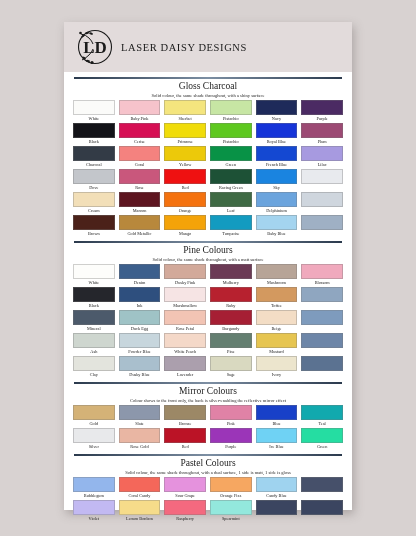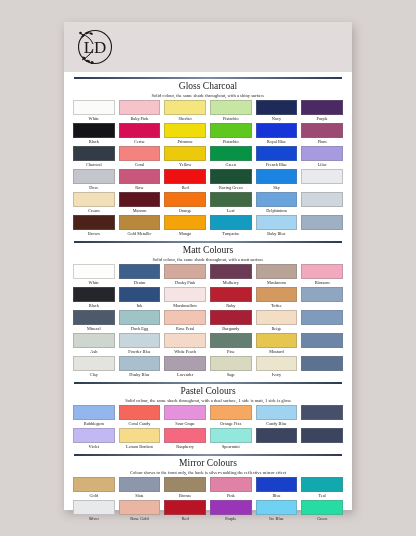--- a/index.html
+++ b/index.html
@@ -37,20 +37,21 @@
     display: flex;
     align-items: center;
     padding: 0 10px 0 8px;
     box-sizing: border-box;
   }
   .logo-wrap {
     width: 46px;
     height: 46px;
     flex: 0 0 46px;
     position: relative;
+    font-weight: bold;
   }
   .logo-wrap svg { display: block; }
   .brand {
     font-family: "Liberation Serif", serif;
     font-size: 10.5px;
     letter-spacing: .6px;
     color: #1a1a1a;
     margin-left: 3px;
     white-space: nowrap;
   }
@@ -136,20 +137,21 @@
           <ellipse cx="11" cy="12" rx="2.1" ry="1.1" fill="#1a1a1a" transform="rotate(-40 11 12)"></ellipse>
           <ellipse cx="15" cy="9" rx="2.1" ry="1.1" fill="#1a1a1a" transform="rotate(-15 15 9)"></ellipse>
           <ellipse cx="19" cy="9.5" rx="2" ry="1" fill="#1a1a1a" transform="rotate(20 19 9.5)"></ellipse>
           <ellipse cx="12" cy="34" rx="2.1" ry="1.1" fill="#1a1a1a" transform="rotate(35 12 34)"></ellipse>
           <ellipse cx="16" cy="37" rx="2.1" ry="1.1" fill="#1a1a1a" transform="rotate(10 16 37)"></ellipse>
           <circle cx="20" cy="38.5" r="1.6" fill="#1a1a1a"></circle>
           <circle cx="8.5" cy="9" r="1.3" fill="#1a1a1a"></circle>
           <text x="23" y="29" text-anchor="middle" font-family="Liberation Serif, serif" font-size="17" fill="#1a1a1a">LD</text>
         </svg>
       </div>
+      <div class="brand">LASER DAISY DESIGNS</div>
     </div>
 
     <div class="sheet">
         <div class="section">
           <div class="rule top-first"></div>
           <div class="sec-title">Gloss Charcoal</div>
           <div class="sec-sub">Solid colour, the same shade throughout, with a shiny surface</div>
           <div class="grid">
             <div class="cell">
               <div class="chip" style="background: rgb(251, 251, 249);"></div>
@@ -292,21 +294,21 @@
               <div class="cap">Baby Blue</div>
             </div>
             <div class="cell">
               <div class="chip" style="background: rgb(159, 176, 196);"></div>
               <div class="cap"></div>
             </div>
           </div>
         </div>
         <div class="section">
           <div class="rule"></div>
-          <div class="sec-title">Matt Colours</div>
+          <div class="sec-title">Pine Colours</div>
           <div class="sec-sub">Solid colour, the same shade throughout, with a matt surface</div>
           <div class="grid">
             <div class="cell">
               <div class="chip" style="background: rgb(253, 253, 251);"></div>
               <div class="cap">White</div>
             </div>
             <div class="cell">
               <div class="chip" style="background: rgb(60, 95, 140);"></div>
               <div class="cap">Denim</div>
             </div>
@@ -414,20 +416,75 @@
               <div class="chip" style="background: rgb(217, 217, 192);"></div>
               <div class="cap">Sage</div>
             </div>
             <div class="cell">
               <div class="chip" style="background: rgb(236, 229, 205);"></div>
               <div class="cap">Ivory</div>
             </div>
             <div class="cell">
               <div class="chip" style="background: rgb(91, 114, 145);"></div>
               <div class="cap"></div>
+            </div>
+          </div>
+        </div>
+        <div class="section">
+          <div class="rule"></div>
+          <div class="sec-title">Mirror Colours</div>
+          <div class="sec-sub">Colour shows to the front only, the back is silver-enabling the reflective mirror effect</div>
+          <div class="grid">
+            <div class="cell">
+              <div class="chip" style="background: rgb(212, 178, 119);"></div>
+              <div class="cap">Gold</div>
+            </div>
+            <div class="cell">
+              <div class="chip" style="background: rgb(140, 151, 171);"></div>
+              <div class="cap">Slate</div>
+            </div>
+            <div class="cell">
+              <div class="chip" style="background: rgb(156, 136, 102);"></div>
+              <div class="cap">Bronze</div>
+            </div>
+            <div class="cell">
+              <div class="chip" style="background: rgb(224, 130, 166);"></div>
+              <div class="cap">Pink</div>
+            </div>
+            <div class="cell">
+              <div class="chip" style="background: rgb(24, 64, 200);"></div>
+              <div class="cap">Blue</div>
+            </div>
+            <div class="cell">
+              <div class="chip" style="background: rgb(17, 169, 174);"></div>
+              <div class="cap">Teal</div>
+            </div>
+            <div class="cell">
+              <div class="chip" style="background: rgb(232, 233, 235);"></div>
+              <div class="cap">Silver</div>
+            </div>
+            <div class="cell">
+              <div class="chip" style="background: rgb(233, 182, 163);"></div>
+              <div class="cap">Rose Gold</div>
+            </div>
+            <div class="cell">
+              <div class="chip" style="background: rgb(187, 19, 38);"></div>
+              <div class="cap">Red</div>
+            </div>
+            <div class="cell">
+              <div class="chip" style="background: rgb(155, 53, 184);"></div>
+              <div class="cap">Purple</div>
+            </div>
+            <div class="cell">
+              <div class="chip" style="background: rgb(111, 210, 244);"></div>
+              <div class="cap">Ice Blue</div>
+            </div>
+            <div class="cell">
+              <div class="chip" style="background: rgb(37, 221, 162);"></div>
+              <div class="cap">Green</div>
             </div>
           </div>
         </div>
         <div class="section">
           <div class="rule"></div>
           <div class="sec-title">Pastel Colours</div>
           <div class="sec-sub">Solid colour, the same shade throughout, with a dual surface, 1 side is matt, 1 side is gloss</div>
           <div class="grid">
             <div class="cell">
               <div class="chip" style="background: rgb(147, 182, 236);"></div>
@@ -472,71 +529,16 @@
             <div class="cell">
               <div class="chip" style="background: rgb(59, 69, 96);"></div>
               <div class="cap"></div>
             </div>
             <div class="cell">
               <div class="chip" style="background: rgb(59, 69, 96);"></div>
               <div class="cap"></div>
             </div>
           </div>
         </div>
-        <div class="section">
-          <div class="rule"></div>
-          <div class="sec-title">Mirror Colours</div>
-          <div class="sec-sub">Colour shows to the front only, the back is silver-enabling the reflective mirror effect</div>
-          <div class="grid">
-            <div class="cell">
-              <div class="chip" style="background: rgb(212, 178, 119);"></div>
-              <div class="cap">Gold</div>
-            </div>
-            <div class="cell">
-              <div class="chip" style="background: rgb(140, 151, 171);"></div>
-              <div class="cap">Slate</div>
-            </div>
-            <div class="cell">
-              <div class="chip" style="background: rgb(156, 136, 102);"></div>
-              <div class="cap">Bronze</div>
-            </div>
-            <div class="cell">
-              <div class="chip" style="background: rgb(224, 130, 166);"></div>
-              <div class="cap">Pink</div>
-            </div>
-            <div class="cell">
-              <div class="chip" style="background: rgb(24, 64, 200);"></div>
-              <div class="cap">Blue</div>
-            </div>
-            <div class="cell">
-              <div class="chip" style="background: rgb(17, 169, 174);"></div>
-              <div class="cap">Teal</div>
-            </div>
-            <div class="cell">
-              <div class="chip" style="background: rgb(232, 233, 235);"></div>
-              <div class="cap">Silver</div>
-            </div>
-            <div class="cell">
-              <div class="chip" style="background: rgb(233, 182, 163);"></div>
-              <div class="cap">Rose Gold</div>
-            </div>
-            <div class="cell">
-              <div class="chip" style="background: rgb(187, 19, 38);"></div>
-              <div class="cap">Red</div>
-            </div>
-            <div class="cell">
-              <div class="chip" style="background: rgb(155, 53, 184);"></div>
-              <div class="cap">Purple</div>
-            </div>
-            <div class="cell">
-              <div class="chip" style="background: rgb(111, 210, 244);"></div>
-              <div class="cap">Ice Blue</div>
-            </div>
-            <div class="cell">
-              <div class="chip" style="background: rgb(37, 221, 162);"></div>
-              <div class="cap">Green</div>
-            </div>
-          </div>
-        </div>
       </div>
 
   </div>
 </div>
 
 </body></html>

